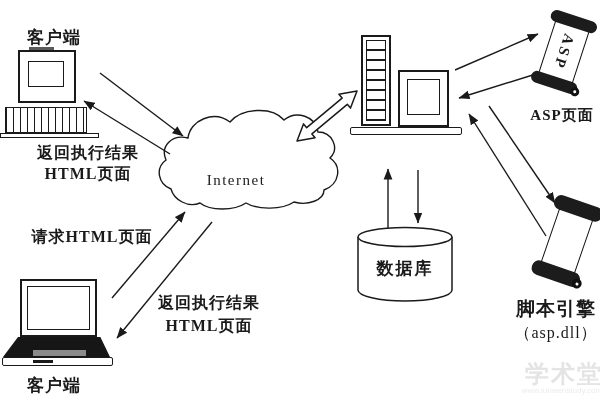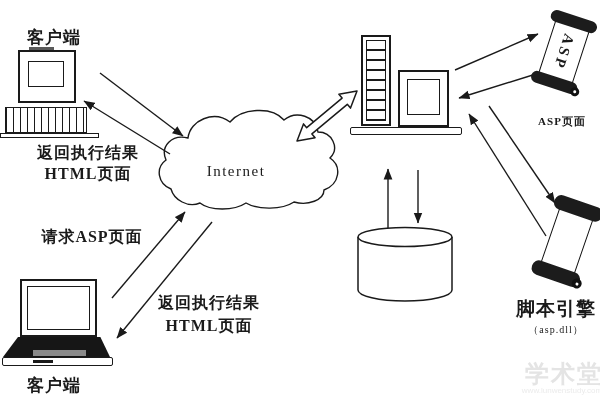--- a/index.html
+++ b/index.html
@@ -110,59 +110,60 @@
     <div class="pc-vent"></div>
     <div class="pc-monitor">
       <div class="pc-screen"></div>
     </div>
     <div class="pc-keyboard"></div>
     <div class="pc-base"></div>
   </div>
 
   <div class="lbl flow-lbl" style="left:88px;top:143px;">返回执行结果</div>
   <div class="lbl flow-lbl" style="left:88px;top:164px;">HTML页面</div>
-  <div class="lbl flow-lbl" style="left:92px;top:227px;">请求ASP页面</div>
+  <div class="lbl flow-lbl" style="left:92px;top:227px;">请求HTML页面</div>
   <div class="lbl flow-lbl" style="left:209px;top:293px;">返回执行结果</div>
   <div class="lbl flow-lbl" style="left:209px;top:316px;">HTML页面</div>
 
-  <div class="lbl" style="left:236px;top:163px;font-size:15px;font-weight:500;letter-spacing:1.5px;">Internet</div>
+  <div class="lbl" style="left:236px;top:172px;font-size:15px;font-weight:500;letter-spacing:1.5px;">Internet</div>
 
   <div>
     <div class="srv-tower">
       <div class="srv-slats"></div>
     </div>
     <div class="srv-monitor">
       <div class="srv-screen"></div>
     </div>
     <div class="srv-base"></div>
   </div>
 
+  <div class="lbl node-lbl" style="left:405px;top:257px;letter-spacing:2px;">数据库</div>
 
   <div class="scroll asp-scroll">
     <div class="body">
       <span class="asp-text">ASP</span>
     </div>
     <div class="roll" style="top:0;"></div>
     <div class="roll" style="bottom:0;"></div>
     <div class="knob" style="right:-3px;bottom:-1px;width:9px;height:9px;">
         <i></i>
       </div>
   </div>
-  <div class="lbl" style="left:562px;top:106px;font-size:11px;margin-top:8px;">ASP页面</div>
+  <div class="lbl" style="left:562px;top:106px;font-size:15px;">ASP页面</div>
 
   <div class="scroll eng-scroll">
     <div class="body"></div>
     <div class="roll" style="top:0;"></div>
     <div class="roll" style="bottom:0;"></div>
     <div class="knob" style="right:-3px;bottom:0;width:10px;height:10px;">
         <i></i>
       </div>
   </div>
   <div class="lbl" style="left:556px;top:296px;font-size:19px;">脚本引擎</div>
-  <div class="lbl" style="left:556px;top:323px;font-size:10px;font-weight:500;">（asp.dll）</div>
+  <div class="lbl" style="left:556px;top:323px;font-size:16px;font-weight:500;">（asp.dll）</div>
 
   <div>
     <div class="lp-screen">
       <div class="lp-screen-in"></div>
     </div>
     <div class="lp-kbd">
       <div class="lp-pad"></div>
     </div>
     <div class="lp-base">
       <div class="lp-dash"></div>

